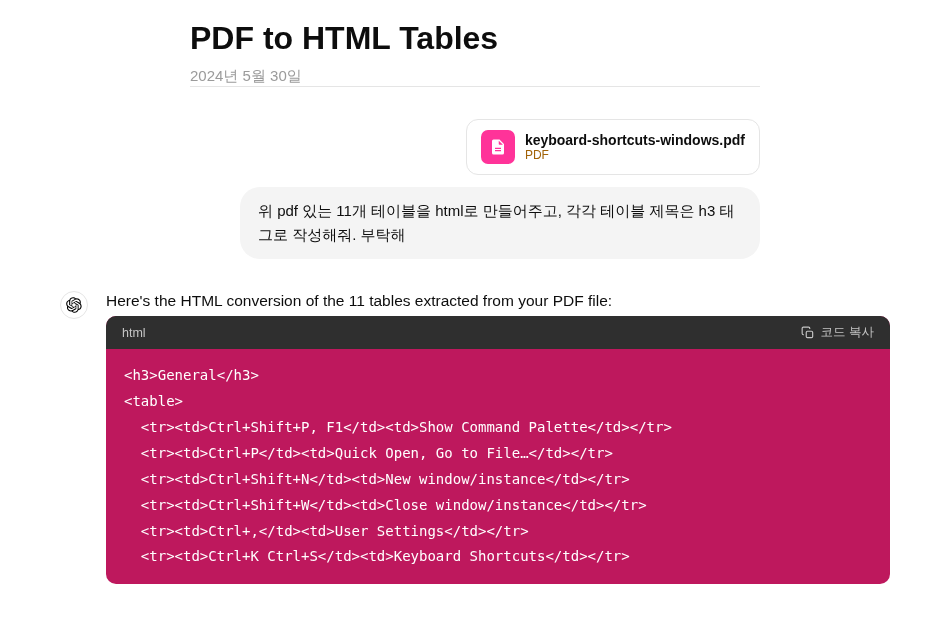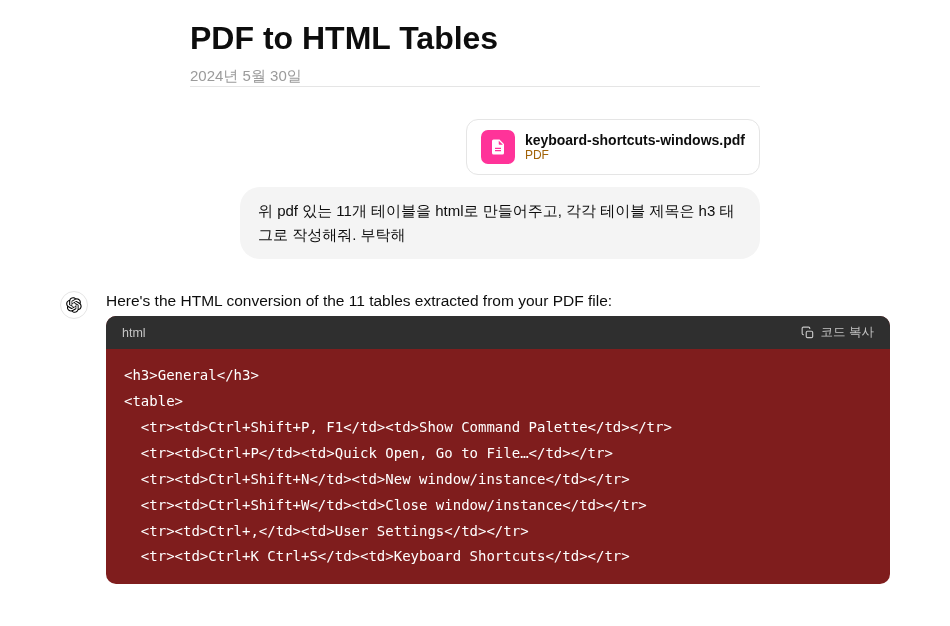--- a/index.html
+++ b/index.html
@@ -76,21 +76,21 @@
   }
   .avatar svg { width: 16px; height: 16px; }
   .assistant-content { flex: 1; }
   .assistant-text {
     font-size: 15.5px;
     color: #0d0d0d;
     margin-bottom: 4px;
     line-height: 1.5;
   }
   .code-block {
-    background: #7f1d1d;
+    background: #be185d;
     border-radius: 10px;
     overflow: hidden;
   }
   .code-header {
     background: #2f2f2f;
     display: flex;
     justify-content: space-between;
     align-items: center;
     padding: 8px 16px;
   }

